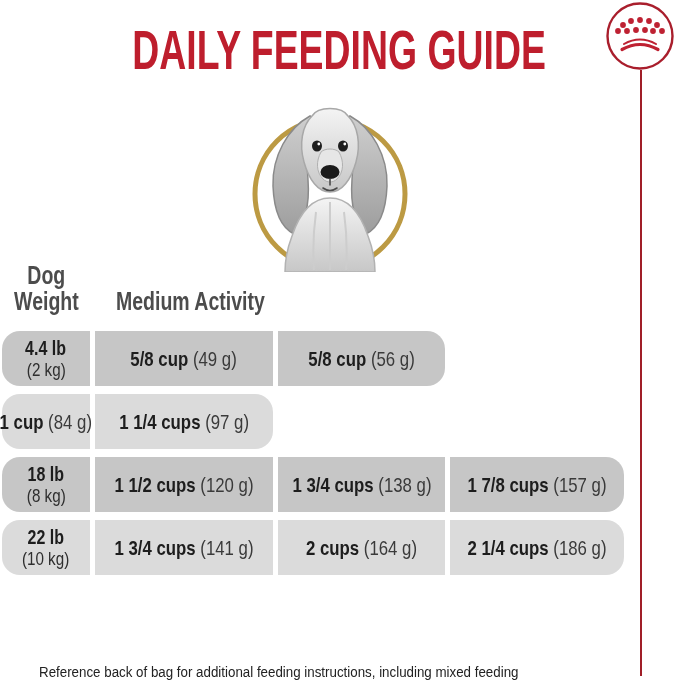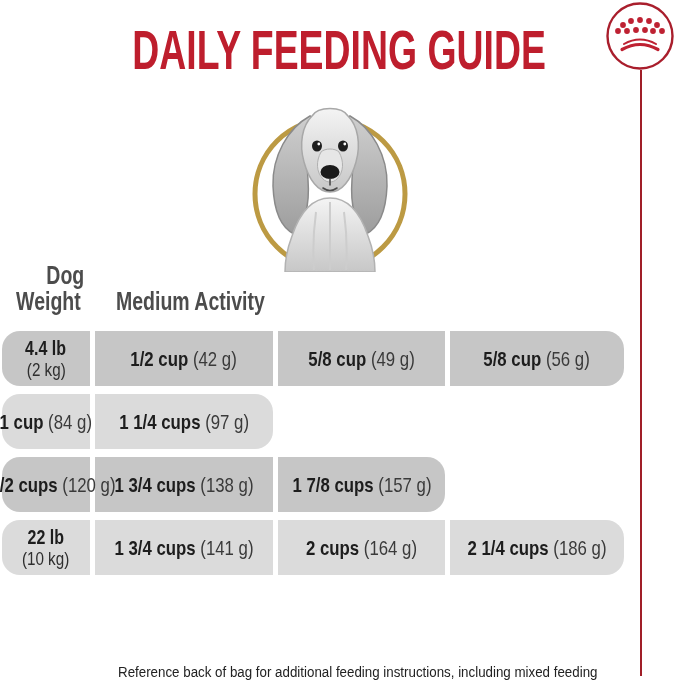--- a/index.html
+++ b/index.html
@@ -24,21 +24,21 @@
   .red-rule{position:absolute;left:640px;top:70px;width:2px;height:606px;background:var(--line-red);}
   
   .dog{position:absolute;left:246px;top:84px;}
   
   .thead{
     position:absolute;left:2px;top:260px;width:622px;height:56px;
     display:grid;grid-template-columns:88px 178px 167px 174px;column-gap:5px;
     align-items:end;
   }
   .th{
-    text-align:right;color:var(--header-text);font-weight:700;font-size:25px;line-height:1.04;
+    text-align:center;color:var(--header-text);font-weight:700;font-size:25px;line-height:1.04;
     padding-bottom:2px;
   }
   .th .squeeze{transform:scaleX(0.78);}
   .tbody{
     position:absolute;left:2px;top:331px;width:622px;
     display:grid;row-gap:8px;
   }
   .row{
     display:grid;grid-template-columns:88px 178px 167px 174px;column-gap:5px;height:55px;
   }
@@ -49,21 +49,21 @@
   .row .cell:first-child{border-radius:18px 0 0 18px;}
   .row .cell:last-child{border-radius:0 18px 18px 0;}
   .shade-dark{background:var(--row-dark);}
   .shade-light{background:var(--row-light);}
   .amount{font-weight:700;color:var(--cell-text);}
   .grams{font-weight:400;color:var(--grams-text);}
   .wlb{font-weight:700;font-size:20px;line-height:1.12;}
   .wkg{font-weight:400;font-size:19px;line-height:1.12;color:#2E2E2E;}
   
   .footer{
-    position:absolute;left:0;top:663px;width:636px;text-align:right;
+    position:absolute;left:0;top:663px;width:636px;text-align:left;
     font-size:15.5px;color:#222;
   }
   .footer .squeeze{transform:scaleX(0.86);}
 </style>
 </head>
 <body>
 
 <div class="canvas">
 
   <div class="logo">
@@ -137,40 +137,41 @@
     </div>
   </div>
 
   <div class="tbody">
     <div class="row">
       <div class="cell weight shade-dark">
         <span class="wlb squeeze">4.4 lb</span>
         <span class="wkg squeeze">(2 kg)</span>
       </div>
       <div class="cell shade-dark">
-        <span class="squeeze"><span class="amount">1/2 cup</span>&nbsp;<span class="grams">(42 g)</span></span>
-      </div>
-      <div class="cell shade-dark">
         <span class="squeeze"><span class="amount">5/8 cup</span>&nbsp;<span class="grams">(49 g)</span></span>
       </div>
       <div class="cell shade-dark">
         <span class="squeeze"><span class="amount">5/8 cup</span>&nbsp;<span class="grams">(56 g)</span></span>
       </div>
     </div>
 
     <div class="row">
       <div class="cell shade-light">
         <span class="squeeze"><span class="amount">1 cup</span>&nbsp;<span class="grams">(84 g)</span></span>
       </div>
       <div class="cell shade-light">
         <span class="squeeze"><span class="amount">1 1/4 cups</span>&nbsp;<span class="grams">(97 g)</span></span>
       </div>
     </div>
 
     <div class="row">
+      <div class="cell weight shade-dark">
+        <span class="wlb squeeze">18 lb</span>
+        <span class="wkg squeeze">(8 kg)</span>
+      </div>
       <div class="cell shade-dark">
         <span class="squeeze"><span class="amount">1 1/2 cups</span>&nbsp;<span class="grams">(120 g)</span></span>
       </div>
       <div class="cell shade-dark">
         <span class="squeeze"><span class="amount">1 3/4 cups</span>&nbsp;<span class="grams">(138 g)</span></span>
       </div>
       <div class="cell shade-dark">
         <span class="squeeze"><span class="amount">1 7/8 cups</span>&nbsp;<span class="grams">(157 g)</span></span>
       </div>
     </div>

